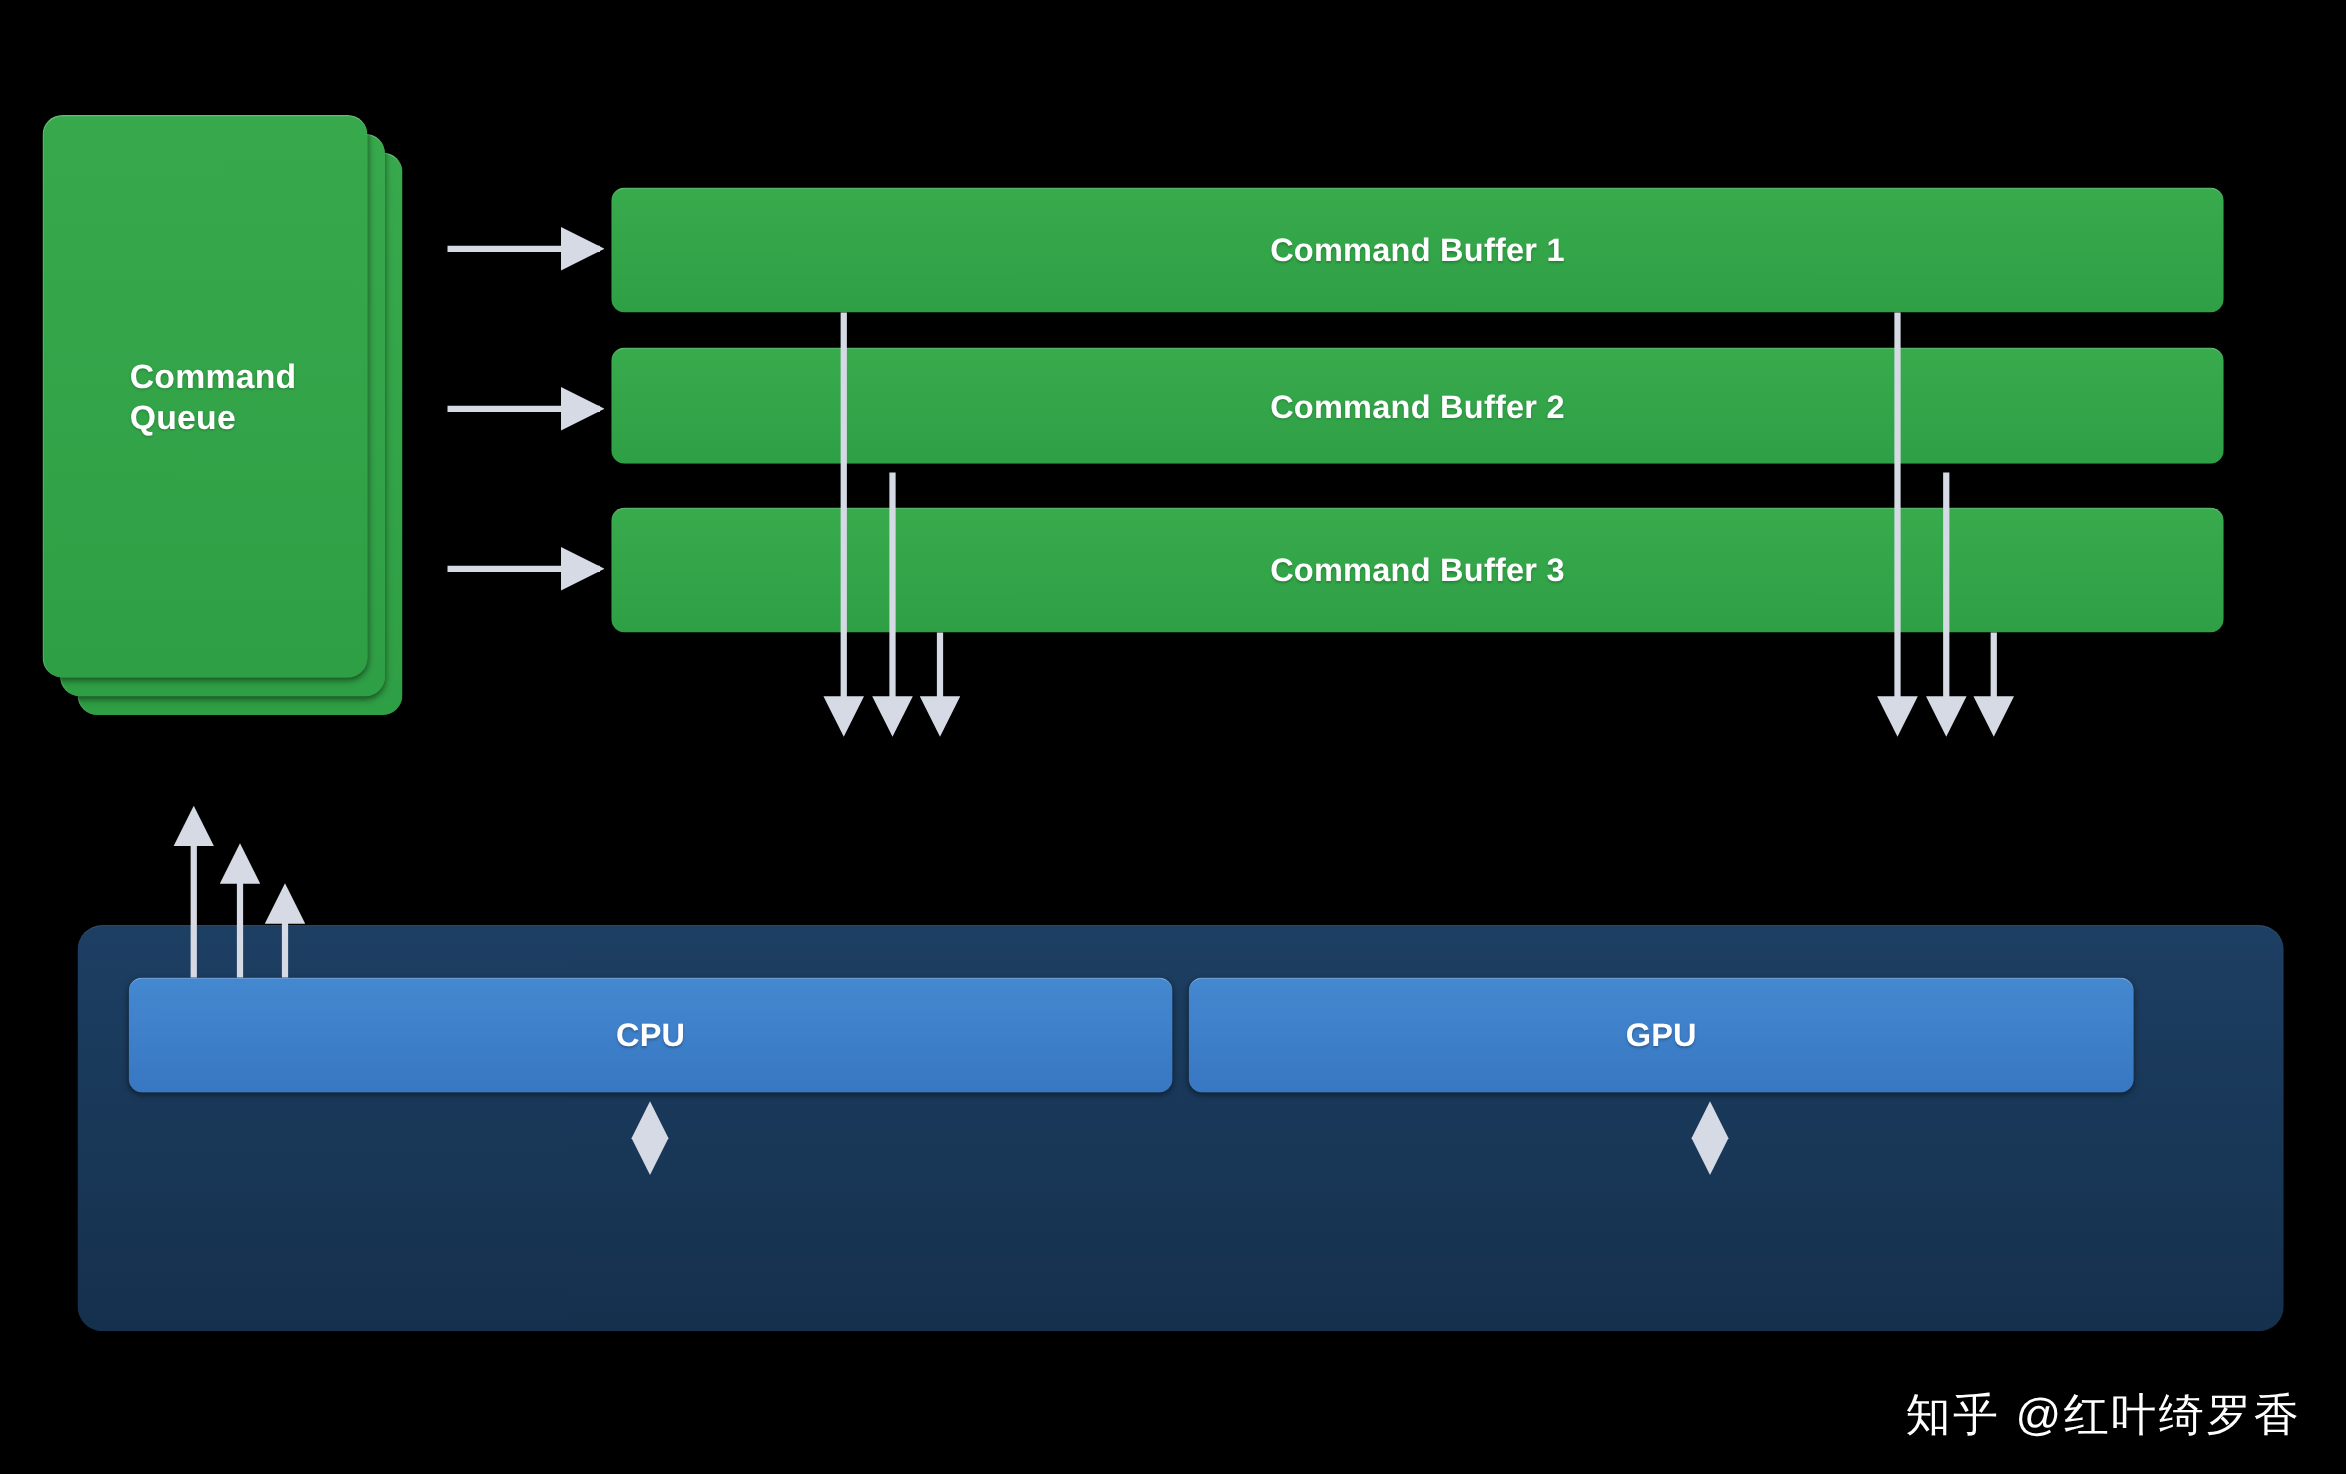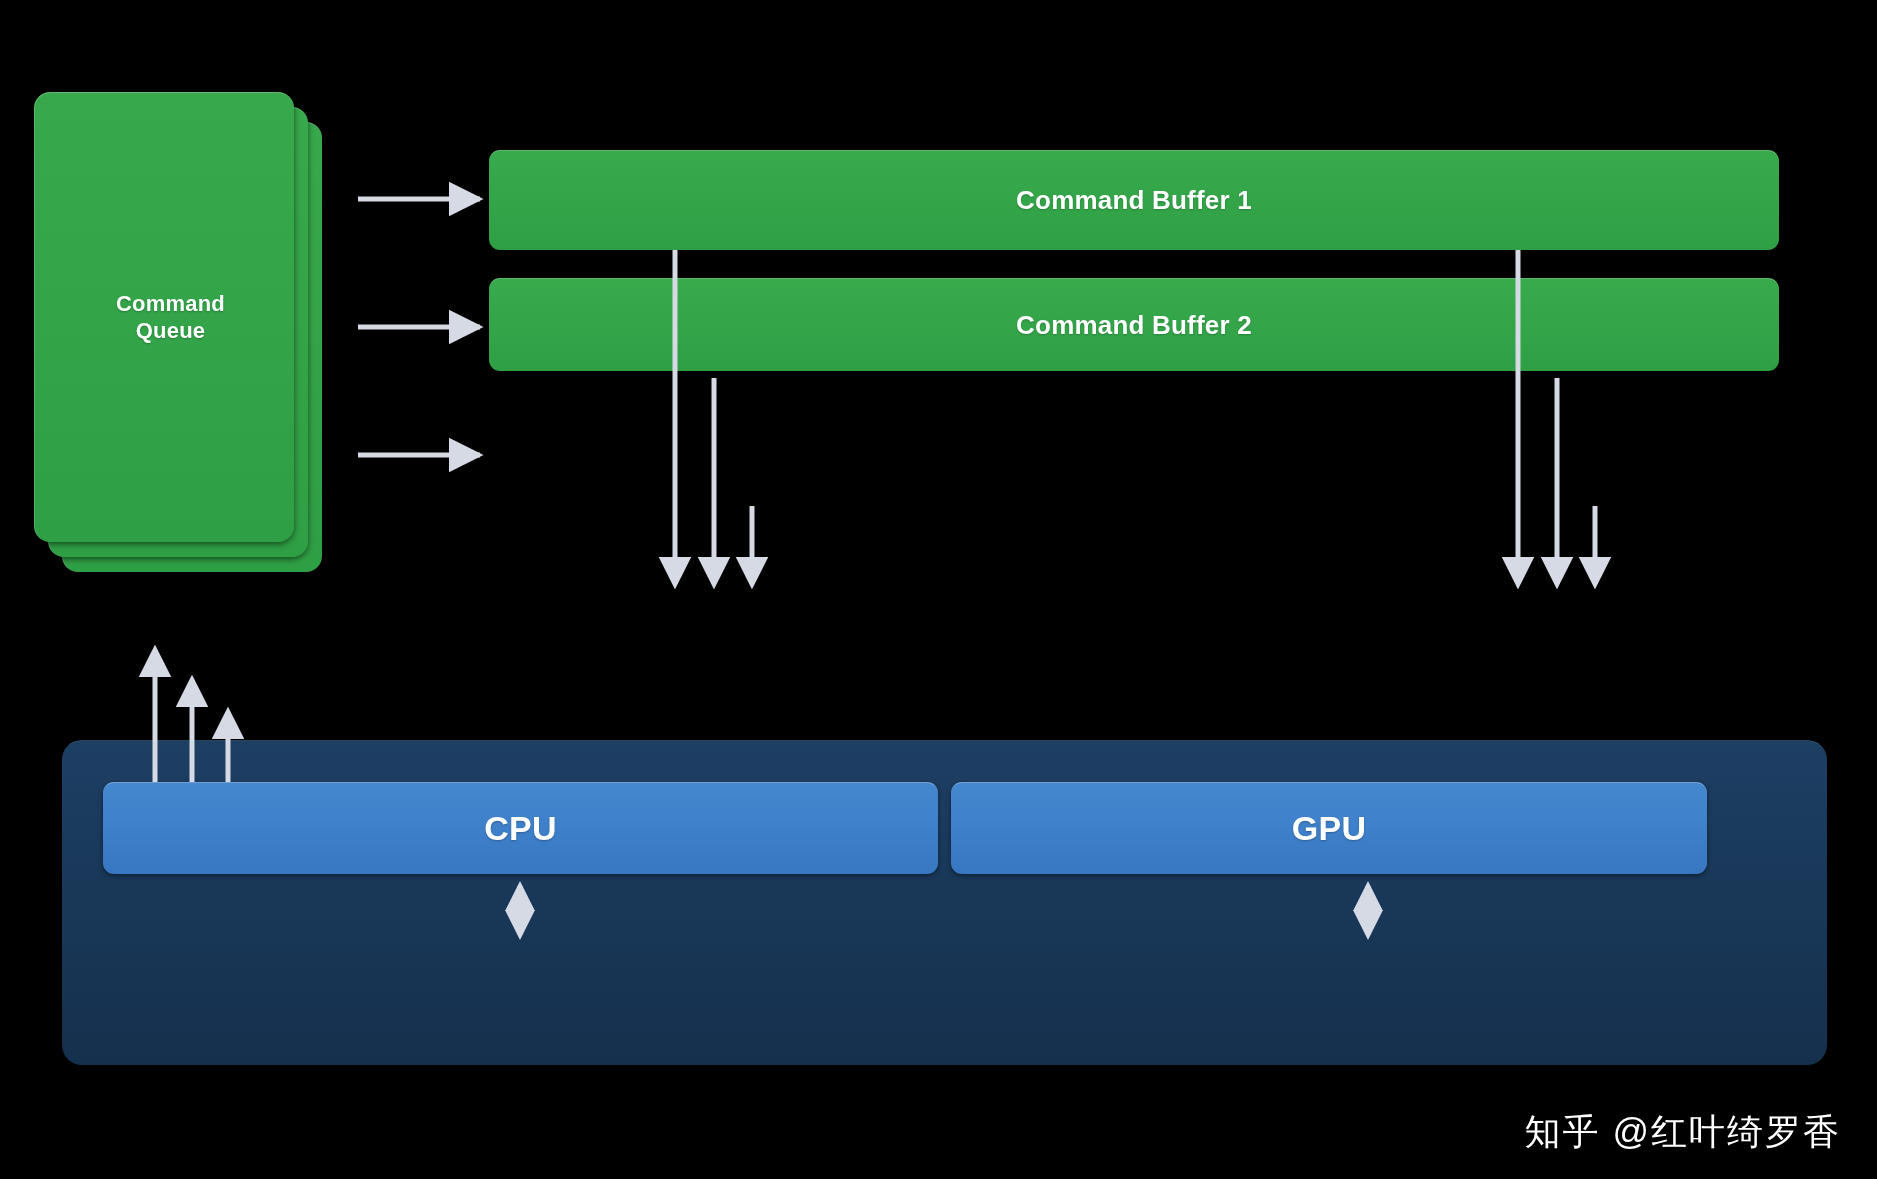--- a/index.html
+++ b/index.html
@@ -31,24 +31,24 @@
     border-left: 1px solid rgba(255,255,255,0.18);
   }
 
   .queue-card.back2 { left: 62px; top: 122px; width: 260px; height: 450px; }
   .queue-card.back1 { left: 48px; top: 107px; width: 260px; height: 450px; }
   .queue-card.front { left: 34px; top: 92px;  width: 260px; height: 450px;
                       display: flex; align-items: center; justify-content: center; }
 
   .queue-label {
     color: #ffffff;
-    font-size: 22px;
+    font-size: 27px;
     font-weight: bold;
     line-height: 1.22;
-    text-align: center;
+    text-align: left;
     letter-spacing: 0.2px;
     text-shadow: 0 1px 2px rgba(0,0,0,0.25);
     white-space: pre-line;
     margin-left: 12px;
   }
 
   
   .gbar {
     position: absolute;
     border-radius: 11px;
@@ -86,21 +86,21 @@
   .bbox {
     position: absolute;
     border-radius: 11px;
     background: linear-gradient(180deg, #4488d0 0%, #3877c2 100%);
     box-shadow: 0 2px 5px rgba(0,0,0,0.45);
     border-top: 1px solid rgba(255,255,255,0.30);
     display: flex;
     align-items: center;
     justify-content: center;
     color: #ffffff;
-    font-size: 34px;
+    font-size: 26px;
     font-weight: bold;
     letter-spacing: 0.2px;
     text-shadow: 0 1px 2px rgba(0,0,0,0.25);
   }
 
   .cpu { left: 103px; top: 782px;  width: 835px; height: 92px; }
   .gpu { left: 951px; top: 782px;  width: 756px; height: 92px; }
   .usm { left: 103px; top: 945px;  width: 1684px; height: 92px; }
 
   
@@ -136,20 +136,23 @@
 Queue</span>
     </div>
   </div>
 
   <div class="gbar cb1">
     <span>Command Buffer 1</span>
   </div>
   <div class="gbar cb2">
     <span>Command Buffer 2</span>
   </div>
+  <div class="gbar cb3">
+    <span>Command Buffer 3</span>
+  </div>
 
 
   <div class="sys-panel"></div>
   <div class="bbox cpu">
     <span>CPU</span>
   </div>
   <div class="bbox gpu">
     <span>GPU</span>
   </div>
 

